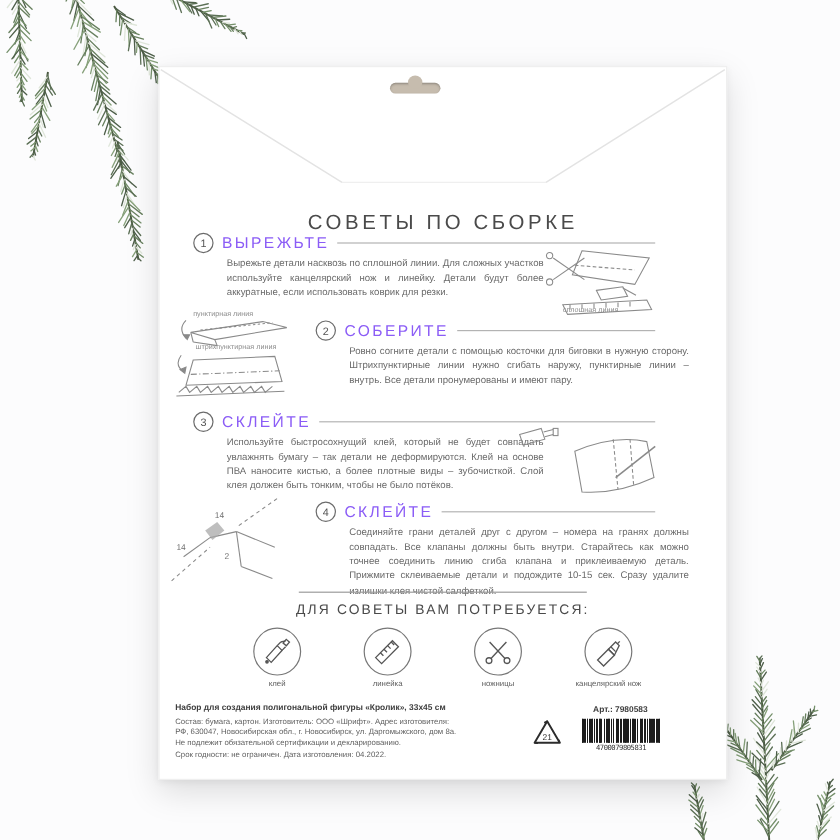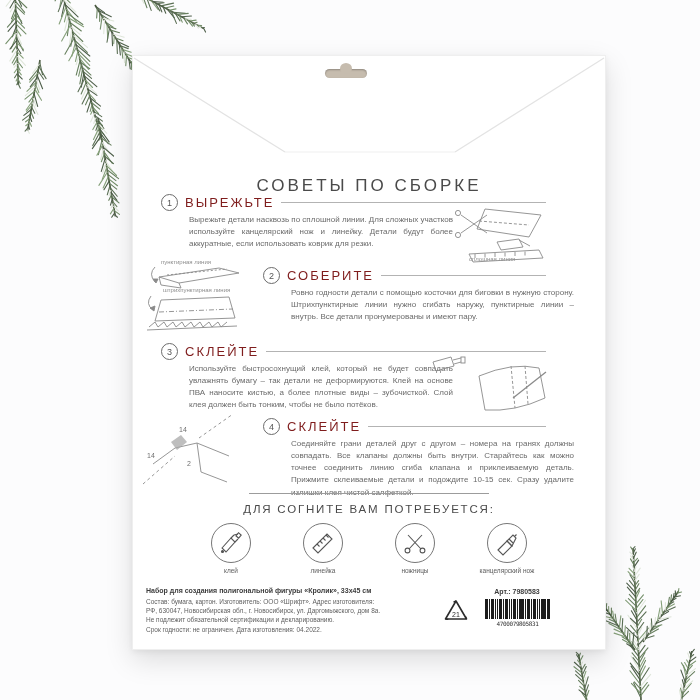--- a/index.html
+++ b/index.html
@@ -16,21 +16,21 @@
             background:#c6bcae;border-radius:5px;
             box-shadow:inset 0 1px 2px rgba(0,0,0,.28);}
   .euroslot::before{content:'';position:absolute;left:15px;top:-6px;width:12px;height:11px;
             border-radius:50%;background:#c6bcae;}
   
   .sheet-title{position:absolute;left:0;top:120px;width:100%;text-align:center;
         font-size:17px;letter-spacing:3px;color:#4a4a4a;}
   .step-head{display:flex;align-items:center;gap:7px;}
   .num{flex:0 0 auto;width:15px;height:15px;border:1px solid #6b6b6b;border-radius:50%;
        font-size:9px;color:#555;display:flex;align-items:center;justify-content:center;}
-  .step-title{font-size:13px;letter-spacing:2px;color:#7f1d1d;white-space:nowrap;}
+  .step-title{font-size:13px;letter-spacing:2px;color:#8b5cf6;white-space:nowrap;}
   .rule{flex:1;height:1px;background:#b3b3b3;}
   .para{font-size:8px;line-height:1.52;color:#6a6a6a;text-align:justify;margin-left:28px;}
   .caption{font-size:6px;color:#8d8d8d;white-space:nowrap;}
   .divider{position:absolute;left:116px;top:437px;width:240px;height:1px;background:#9c9c9c;}
   .tools-heading{position:absolute;left:0;top:447px;width:100%;text-align:center;
         font-size:11.5px;letter-spacing:1.8px;color:#4a4a4a;}
   .tools-row{position:absolute;left:0;top:467px;width:100%;display:flex;
         justify-content:center;gap:28px;}
   .tool{width:64px;display:flex;flex-direction:column;align-items:center;gap:4px;}
   .tool-circle{width:38px;height:38px;border:1px solid #777;border-radius:50%;
@@ -556,21 +556,21 @@
         <line x1="2" y1="36" x2="92" y2="32"></line>
       </g>
     </svg>
     <div class="abs" style="left:130px;top:211px;width:283px;">
       <div class="step-head">
         <span class="num">2</span>
         <span class="step-title">СОБЕРИТЕ</span>
         <span class="rule"></span>
       </div>
     </div>
-    <div class="abs para" style="left:130px;top:231px;width:283px;">Ровно годности детали с помощью косточки для биговки в нужную сторону. Штрихпунктирные линии нужно сгибать наружу, пунктирные линии – внутрь. Все детали пронумерованы и имеют пару.</div>
+    <div class="abs para" style="left:130px;top:231px;width:283px;">Ровно согните детали с помощью косточки для биговки в нужную сторону. Штрихпунктирные линии нужно сгибать наружу, пунктирные линии – внутрь. Все детали пронумерованы и имеют пару.</div>
 
     <div class="abs" style="left:28px;top:287px;width:385px;">
       <div class="step-head">
         <span class="num">3</span>
         <span class="step-title">СКЛЕЙТЕ</span>
         <span class="rule"></span>
       </div>
     </div>
     <div class="abs para" style="left:28px;top:307px;width:264px;">Используйте быстросохнущий клей, который не будет совпадать увлажнять бумагу – так детали не деформируются. Клей на основе ПВА наносите кистью, а более плотные виды – зубочисткой. Слой клея должен быть тонким, чтобы не было потёков.</div>
     <svg class="abs" style="left:294px;top:298px" width="120" height="64" viewBox="0 0 120 64">
@@ -604,21 +604,21 @@
     <div class="abs" style="left:130px;top:362px;width:283px;">
       <div class="step-head">
         <span class="num">4</span>
         <span class="step-title">СКЛЕЙТЕ</span>
         <span class="rule"></span>
       </div>
     </div>
     <div class="abs para" style="left:130px;top:382px;width:283px;">Соединяйте грани деталей друг с другом – номера на гранях должны совпадать. Все клапаны должны быть внутри. Старайтесь как можно точнее соединить линию сгиба клапана и приклеиваемую деталь. Прижмите склеиваемые детали и подождите 10-15 сек. Сразу удалите излишки клея чистой салфеткой.</div>
 
     <div class="divider"></div>
-    <div class="tools-heading">ДЛЯ СОГНИТЕ ВАМ ПОТРЕБУЕТСЯ:</div>
+    <div class="tools-heading">ДЛЯ СОВЕТЫ ВАМ ПОТРЕБУЕТСЯ:</div>
     <div class="tools-row">
       <div class="tool">
         <div class="tool-circle">
           <svg width="26" height="26" viewBox="0 0 26 26">
               <g stroke="#555" stroke-width="1.1" fill="none">
             <polygon points="4,18 13,8 17,12 8,22"></polygon>
                 <line x1="13" y1="8" x2="16" y2="5"></line>
             <line x1="16" y1="5" x2="20" y2="4"></line>
                 <line x1="17" y1="12" x2="20" y2="9"></line>
             <rect x="19" y="3" width="3.5" height="4" transform="rotate(40 20 5)"></rect>

